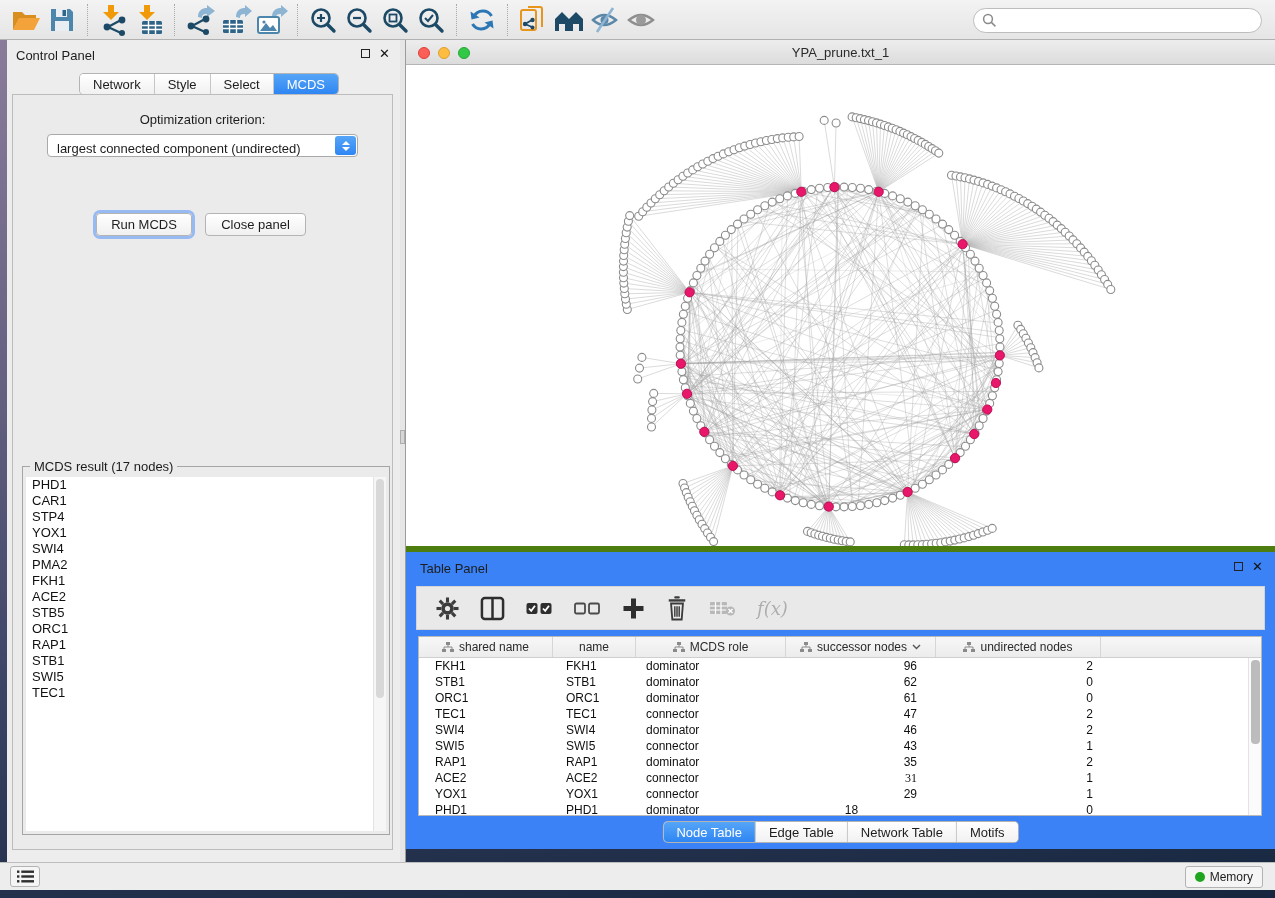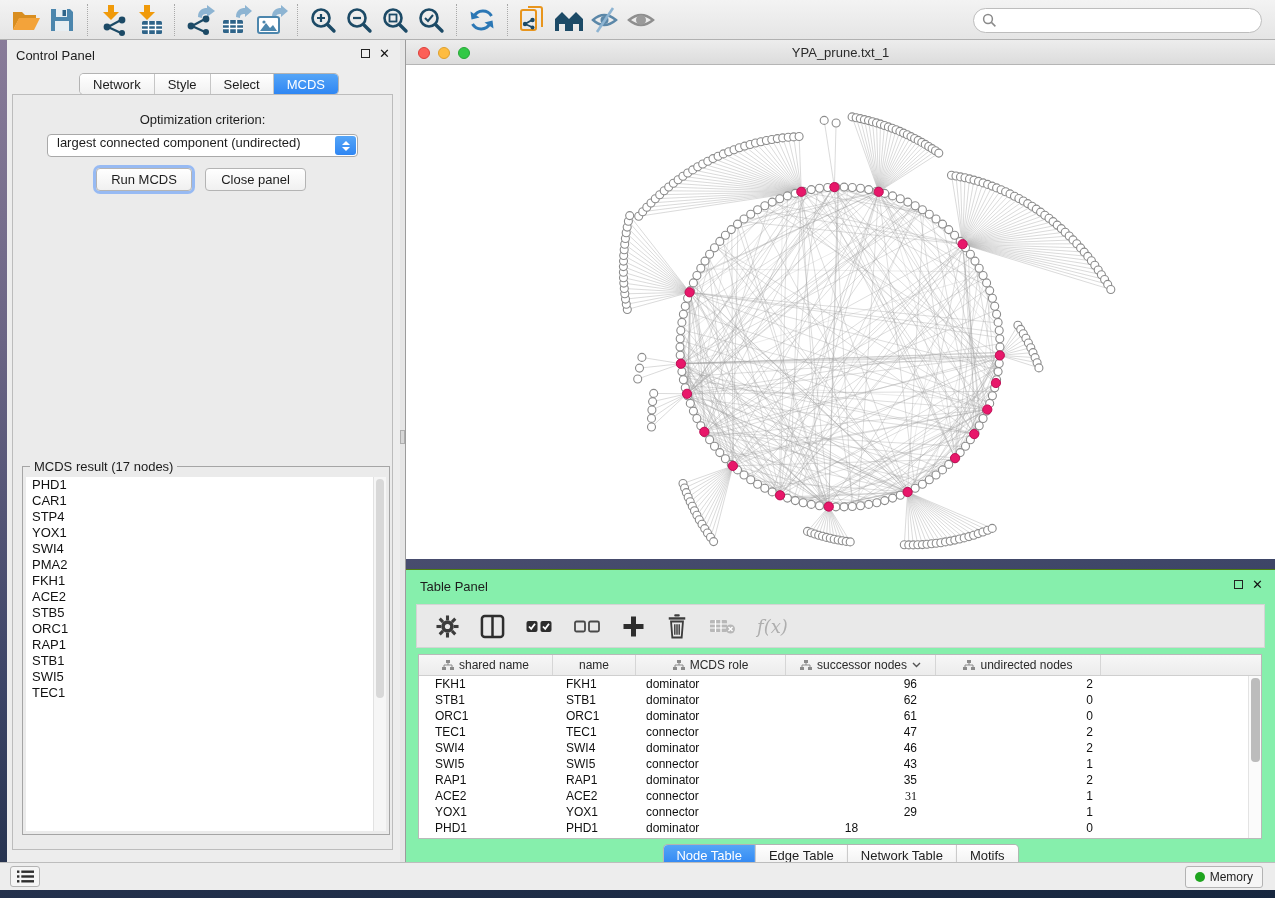--- a/index.html
+++ b/index.html
@@ -36,34 +36,34 @@
   .tab{ padding:2px 13px; height:20px; font-size:13px; color:#1d1d1d; background:linear-gradient(#ffffff,#f1f1f1);
         border-left:1px solid #c6c6c6; display:flex; align-items:center; }
   .tab:first-child{ border-left:none; }
   .tab.active{ background:linear-gradient(var(--accent-light,#55a5f7),var(--accent,#2f86f3)); color:#fff; }
   #cp-tabs{ position:absolute; left:73px; top:34px; }
   #cp-inner{ position:absolute; left:5px; top:54px; right:7px; bottom:12px; border:1px solid #bcbcbc; background:#ebebeb; }
   #opt-label{ position:absolute; top:17px; left:0; right:0; text-align:center; font-size:13px; }
   #criterion-select{
     position:absolute; left:34px; top:39px; width:311px; height:23px;
     background:#fff; border:1px solid #a9a9a9; border-radius:4px;
-    display:flex; align-items:flex-start; font-size:13px; padding-left:9px;
+    display:flex; align-items:flex-end; font-size:13px; padding-left:9px;
   }
   #criterion-stepper{
     position:absolute; right:1px; top:1px; width:21px; height:19px; border-radius:3px;
     background:linear-gradient(var(--accent-light,#55a5f7),var(--accent,#2f86f3));
     display:flex; flex-direction:column; align-items:center; justify-content:center; gap:2px;
   }
   .chev{ width:0; height:0; border-left:4px solid transparent; border-right:4px solid transparent; }
   .chev.up{ border-bottom:4px solid #fff; }
   .chev.down{ border-top:4px solid #fff; }
   .btn{
     background:linear-gradient(#ffffff,#f0f0f0); border:1px solid #b4b4b4; border-radius:4px;
     font-size:13px; height:23px; display:flex; align-items:center; justify-content:center;
-    font-family:inherit; color:#1d1d1d;
+    font-family:inherit; color:#1d1d1d;margin-top:45px;
   }
   #run-mcds{ position:absolute; left:83px; top:73px; width:96px; box-shadow:0 0 0 3px rgba(82,145,250,.55); }
   #close-panel{ position:absolute; left:192px; top:73px; width:101px; }
   #mcds-fieldset{ position:absolute; left:9px; top:371px; width:368px; height:369px; border:1px solid #a5a5a5; }
   #mcds-legend{ position:absolute; top:-8px; left:7px; background:#ebebeb; padding:0 4px; font-size:13px; }
   #mcds-list{ position:absolute; left:3px; right:3px; top:10px; bottom:3px; background:#fff; overflow:hidden; }
   .mcds-item{ font-size:13px; line-height:16px; padding-left:6px; color:#111; }
   #mcds-scroll{ position:absolute; right:0; top:0; bottom:0; width:13px; background:#f6f6f6; border-left:1px solid #e2e2e2; }
   #mcds-thumb{ position:absolute; left:2px; top:2px; width:8px; height:62%; background:#d8d8d8; border-radius:4px; }
   
@@ -71,21 +71,21 @@
   #v-handle{ position:absolute; left:0; top:390px; width:5px; height:14px; background:#d6d6d6; border:1px solid #adadad; }
   
   #network-window{ position:absolute; left:406px; top:40px; width:869px; height:519px; background:#fff; }
   #net-titlebar{ position:absolute; left:0; top:0; right:0; height:25px;
     background:linear-gradient(#ededed,#dcdcdc); border-bottom:1px solid #b5b5b5; }
   .tlight{ width:12px; height:12px; border-radius:50%; display:inline-block; }
   #tlights{ position:absolute; left:12px; top:7px; display:flex; gap:8px; }
   #net-title{ position:absolute; left:0; right:0; top:5px; text-align:center; font-size:13px; color:#2a2a2a; }
   #net-canvas{ position:absolute; left:0; top:25px; width:869px; height:494px; background:#fff; }
   
-  #table-panel{ position:absolute; left:406px; top:569px; width:869px; height:303px; background:#86efac; border-top:1px solid #4d7c0f; }
+  #table-panel{ position:absolute; left:406px; top:546px; width:869px; height:303px; background:#3b82f6; border-top:6px solid #4d7c0f; }
   #table-panel .panel-title{ left:14px; top:9px; }
   #table-panel .win-btns{ right:12px; top:10px; }
   #tp-toolbar{ position:absolute; left:10px; right:10px; top:34px; height:44px;
     background:#e9e9e9; border:1px solid #d4d4d4; display:flex; align-items:center; gap:21px; padding-left:19px; }
   .tp-icon{ display:flex; align-items:center; justify-content:center; }
   .fx-label{ font-family:"DejaVu Serif","Liberation Serif",serif; font-style:italic; font-size:18px; color:#aeaeae; }
   #data-table{ position:absolute; left:12px; right:13px; top:84px; bottom:33px; background:#fff; border:1px solid #b9b9b9; }
   #table-header{ position:absolute; left:0; right:0; top:0; height:21px;
     background:linear-gradient(#f7f7f7,#ececec); border-bottom:1px solid #cfcfcf; display:flex; }
   .th{ display:flex; align-items:center; justify-content:center; gap:5px; font-size:12px; color:#2a2a2a;

